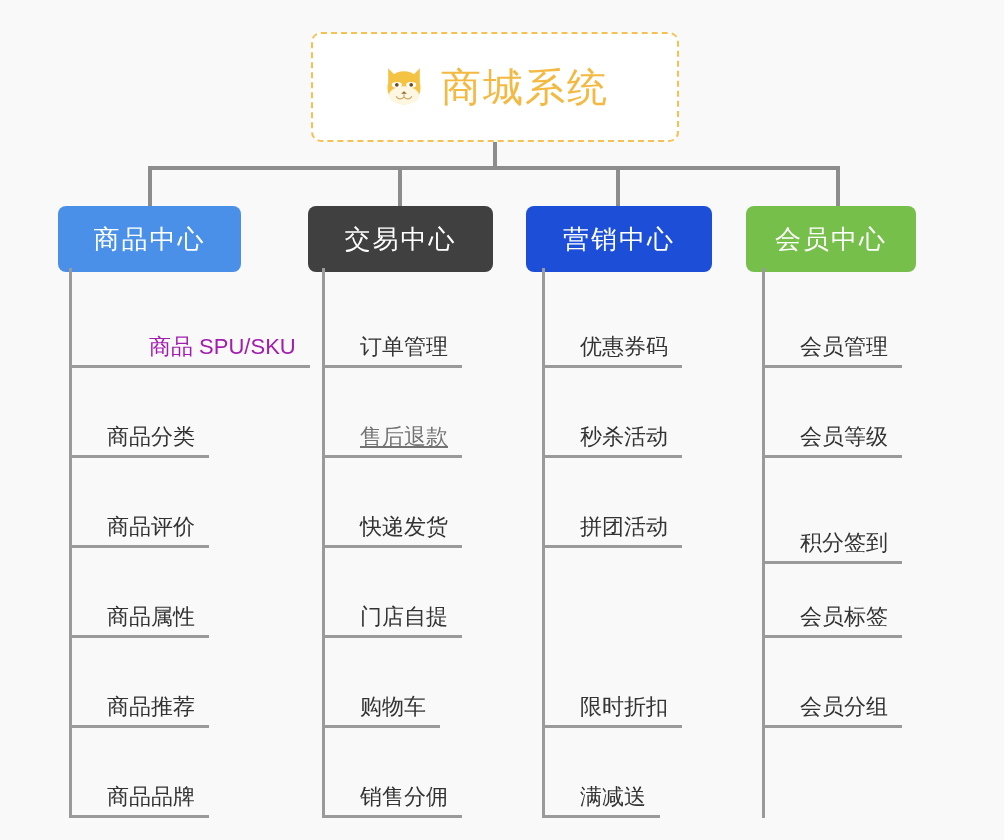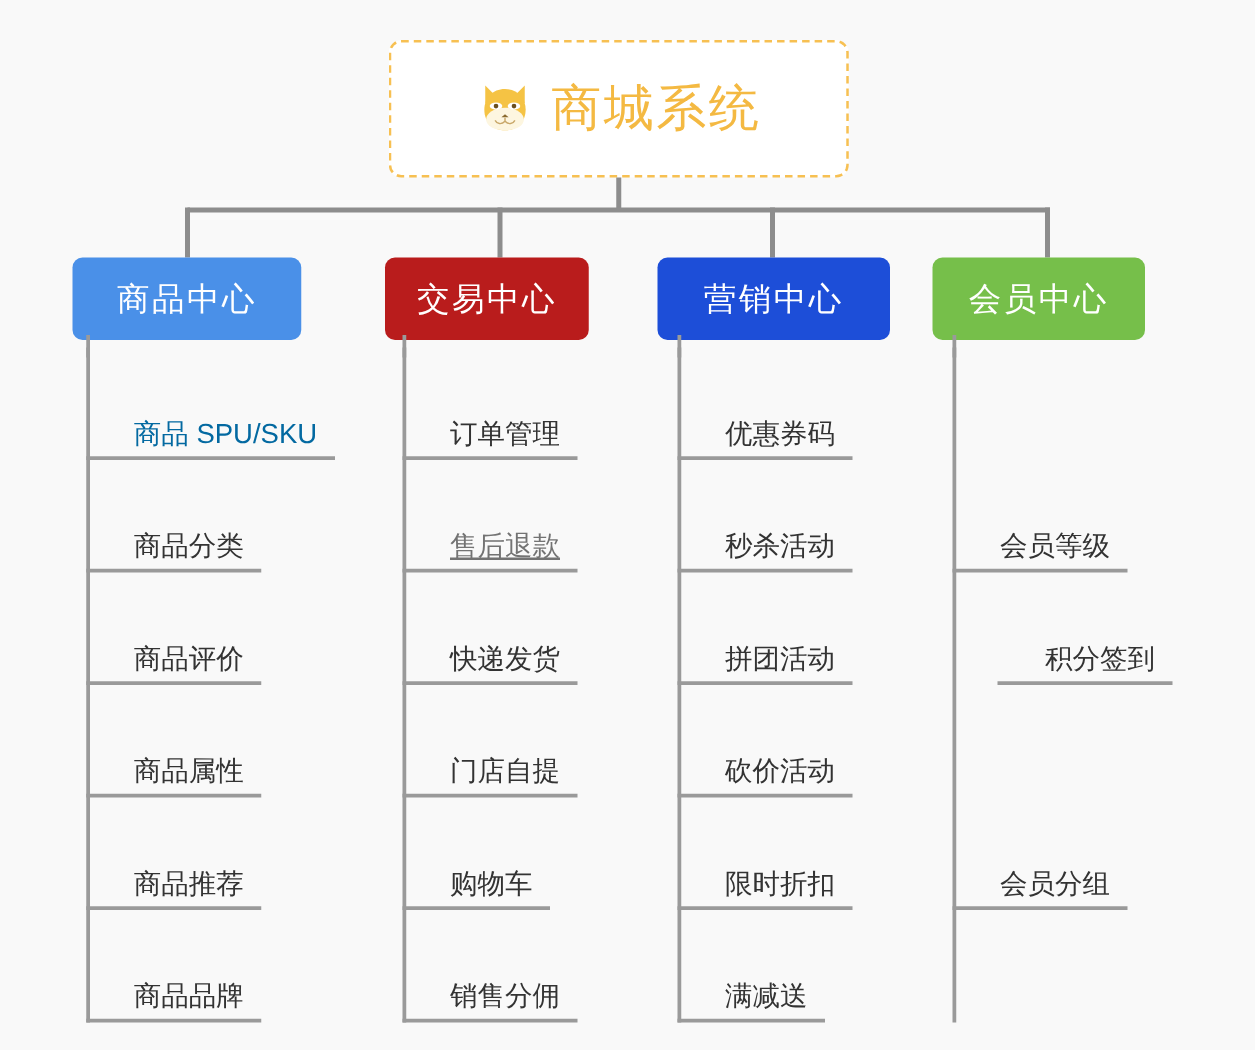--- a/index.html
+++ b/index.html
@@ -137,39 +137,39 @@
   <div class="conn conn-v" style="left: 493px; top: 142px; height: 26px; background: rgb(141, 141, 141);"></div>
   <div class="conn conn-h" style="left: 150px; top: 166px; width: 690px; background: rgb(141, 141, 141);"></div>
   <div class="conn conn-v" style="left: 148px; top: 166px; height: 40px; background: rgb(141, 141, 141);"></div>
   <div class="conn conn-v" style="left: 398px; top: 166px; height: 40px; background: rgb(141, 141, 141);"></div>
   <div class="conn conn-v" style="left: 616px; top: 166px; height: 40px; background: rgb(141, 141, 141);"></div>
   <div class="conn conn-v" style="left: 836px; top: 166px; height: 40px; background: rgb(141, 141, 141);"></div>
 
   <div class="cat-box" style="left: 58px; top: 206px; width: 183px; background: rgb(74, 144, 232);">
     <span>商品中心</span>
   </div>
-  <div class="cat-box" style="left: 308px; top: 206px; width: 163px; background: #b91c1c;">
+  <div class="cat-box" style="left: 308px; top: 206px; width: 185px; background: #404040;">
     <span>交易中心</span>
   </div>
   <div class="cat-box" style="left: 526px; top: 206px; width: 186px; background: #1d4ed8;">
     <span>营销中心</span>
   </div>
   <div class="cat-box" style="left: 746px; top: 206px; width: 170px; background: rgb(118, 191, 74);">
     <span>会员中心</span>
   </div>
 
   <div class="conn conn-v" style="left:69px; top:268px; height:18px; width:3px; background:#9a9a9a;"></div>
   <div class="conn conn-v" style="left:322px; top:268px; height:18px; width:3px; background:#9a9a9a;"></div>
   <div class="conn conn-v" style="left:542px; top:268px; height:18px; width:3px; background:#9a9a9a;"></div>
   <div class="conn conn-v" style="left:762px; top:268px; height:18px; width:3px; background:#9a9a9a;"></div>
 
   <div class="branch" style="left:69px;">
     <div class="spine" style="background: rgb(154, 154, 154);"></div>
     <div class="leaf" style="top:0px;">
-      <div class="leaf-label" style="color: #0369a1;">商品 SPU/SKU</div>
+      <div class="leaf-label" style="color: #a21caf; margin-left: 42px;">商品 SPU/SKU</div>
       <div class="leaf-underline" style="background: rgb(154, 154, 154);"></div>
     </div>
     <div class="leaf" style="top:90px;">
       <div class="leaf-label" style="color: rgb(51, 51, 51);">商品分类</div>
       <div class="leaf-underline" style="background: rgb(154, 154, 154);"></div>
     </div>
     <div class="leaf" style="top:180px;">
       <div class="leaf-label" style="color: rgb(51, 51, 51);">商品评价</div>
       <div class="leaf-underline" style="background: rgb(154, 154, 154);"></div>
     </div>
@@ -223,47 +223,48 @@
     </div>
     <div class="leaf" style="top:90px;">
       <div class="leaf-label" style="color: rgb(51, 51, 51);">秒杀活动</div>
       <div class="leaf-underline" style="background: rgb(154, 154, 154);"></div>
     </div>
     <div class="leaf" style="top:180px;">
       <div class="leaf-label" style="color: rgb(51, 51, 51);">拼团活动</div>
       <div class="leaf-underline" style="background: rgb(154, 154, 154);"></div>
     </div>
     <div class="leaf" style="top:270px;">
-      <div class="leaf-label" style="color: rgb(51, 51, 51);">砍价活动</div>
       <div class="leaf-underline" style="background: rgb(154, 154, 154);"></div>
     </div>
     <div class="leaf" style="top:360px;">
       <div class="leaf-label" style="color: rgb(51, 51, 51);">限时折扣</div>
       <div class="leaf-underline" style="background: rgb(154, 154, 154);"></div>
     </div>
     <div class="leaf" style="top:450px;">
       <div class="leaf-label" style="color: rgb(51, 51, 51);">满减送</div>
       <div class="leaf-underline" style="background: rgb(154, 154, 154);"></div>
     </div>
   </div>
 
   <div class="branch" style="left:762px;">
     <div class="spine" style="background: rgb(154, 154, 154);"></div>
     <div class="leaf" style="top:0px;">
+      <div class="leaf-label" style="color: rgb(51, 51, 51);">会员管理</div>
       <div class="leaf-underline" style="background: rgb(154, 154, 154);"></div>
     </div>
     <div class="leaf" style="top:90px;">
       <div class="leaf-label" style="color: rgb(51, 51, 51);">会员等级</div>
       <div class="leaf-underline" style="background: rgb(154, 154, 154);"></div>
     </div>
-    <div class="leaf" style="top:180px;padding-left:36px;">
+    <div class="leaf" style="top:196px;">
       <div class="leaf-label" style="color: rgb(51, 51, 51);">积分签到</div>
       <div class="leaf-underline" style="background: rgb(154, 154, 154);"></div>
     </div>
     <div class="leaf" style="top:270px;">
+      <div class="leaf-label" style="color: rgb(51, 51, 51);">会员标签</div>
       <div class="leaf-underline" style="background: rgb(154, 154, 154);"></div>
     </div>
     <div class="leaf" style="top:360px;">
       <div class="leaf-label" style="color: rgb(51, 51, 51);">会员分组</div>
       <div class="leaf-underline" style="background: rgb(154, 154, 154);"></div>
     </div>
     <div class="leaf" style="top:450px;">
       <div class="leaf-underline" style="background: rgb(154, 154, 154);"></div>
     </div>
   </div>

